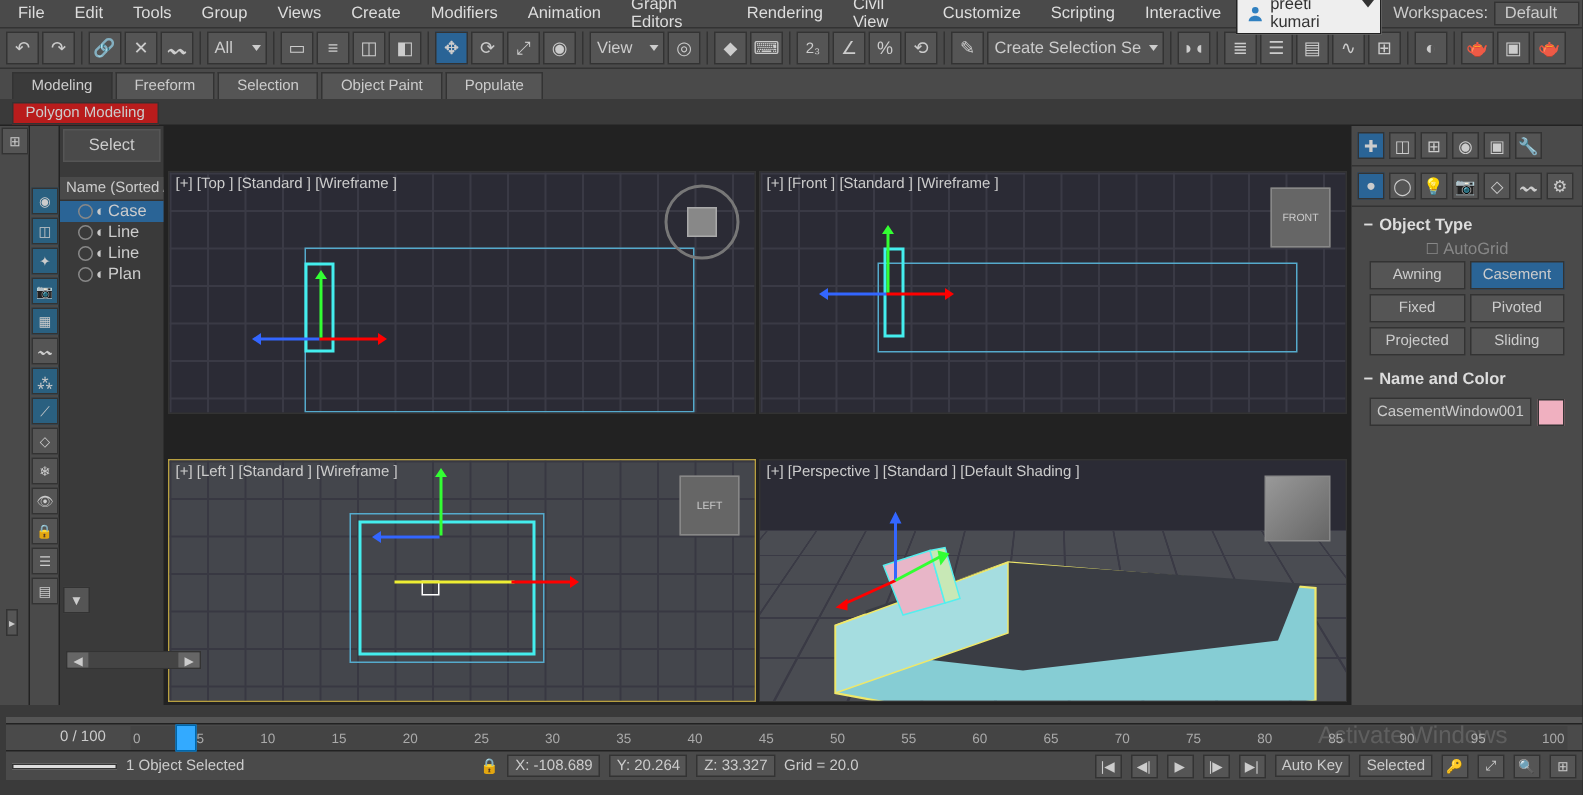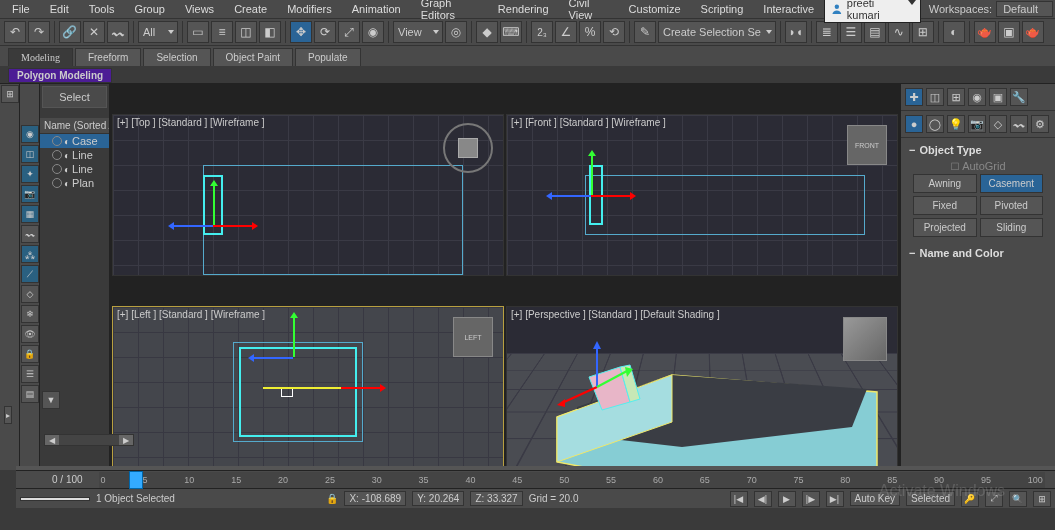--- a/index.html
+++ b/index.html
@@ -12,23 +12,23 @@
 .menubar .wslabel { color:#ccc; margin-right:4px; }
 .menubar .wsval { color:#ccc; padding:1px 14px 1px 6px; border:1px solid #333; background:#555; position:relative; }
 .toolbar1 { height:28px; background:#4a4a4a; display:flex; align-items:center; padding:0 4px; gap:2px; border-top:1px solid #333; border-bottom:1px solid #333; }
 .tbtn { width:22px; height:22px; background:#555; border:1px solid #333; display:flex; align-items:center; justify-content:center; color:#ccc; font-size:12px; }
 .tbtn.active { background:#2a6496; }
 .tsep { width:1px; height:22px; background:#333; margin:0 2px; }
 .tdrop { height:22px; background:#555; border:1px solid #333; color:#ccc; padding:0 14px 0 4px; display:flex; align-items:center; position:relative; min-width:40px; }
 .tdrop .dd { position:absolute; right:3px; top:8px; width:0; height:0; border-left:3px solid transparent; border-right:3px solid transparent; border-top:4px solid #ccc; }
 .tab-strip { height:20px; background:#4a4a4a; display:flex; align-items:flex-end; gap:2px; padding:0 8px; }
 .tab { padding:3px 12px; background:#555; border:1px solid #333; border-bottom:none; color:#ccc; font-size:10px; }
-.tab.active { background:#3a3a3a;font-family:Liberation Serif, serif; }
+.tab.active { background:#3a3a3a; }
 .subtab-strip { height:18px; background:#3a3a3a; padding:2px 8px; border-bottom:1px solid #222; }
-.subtab { display:inline-block; padding:1px 8px; background:#4c1d95; border:1px solid #333; font-size:10px; color:#ccc;font-weight:bold; }
+.subtab { display:inline-block; padding:1px 8px; background:#b91c1c; border:1px solid #333; font-size:10px; color:#ccc; }
 .workspace { position:absolute; top:84px; left:0; right:0; bottom:60px; display:flex; }
 .leftbar { width:20px; background:#4a4a4a; display:flex; flex-direction:column; gap:0; border-right:1px solid #222; }
 .leftbar2 { width:20px; background:#4a4a4a; display:flex; flex-direction:column; gap:0; padding-top:40px; border-right:1px solid #222; }
 .lb-icon { width:18px; height:18px; margin:1px; background:#555; border:1px solid #333; display:flex; align-items:center; justify-content:center; font-size:9px; color:#ccc; }
 .lb-icon.blue { background:#2a6080; }
 .scene-panel { width:70px; background:#3a3a3a; border-right:1px solid #222; display:flex; flex-direction:column; }
 .scene-head { text-align:center; padding:4px 0; border:1px solid #555; margin:2px; background:#4a4a4a; }
 .scene-name { background:#4a4a4a; padding:2px 4px; font-size:10px; color:#ccc; border-bottom:1px solid #333; margin-top:8px; overflow:hidden; white-space:nowrap; }
 .scene-item { padding:1px 2px 1px 12px; font-size:10px; color:#ccc; display:flex; align-items:center; gap:2px; overflow:hidden; white-space:nowrap; }
 .scene-item .eye { width:10px; height:10px; border:1px solid #888; border-radius:50%; flex-shrink:0; }
@@ -66,21 +66,21 @@
 .rp-section { padding:4px 8px; }
 .rp-section-head { font-weight:bold; color:#ddd; font-size:11px; padding:2px 0; display:flex; align-items:center; gap:4px; }
 .rp-section-head::before { content:"−"; }
 .rp-auto { text-align:center; color:#888; font-size:10px; padding:2px 0; }
 .rp-btns { display:grid; grid-template-columns:1fr 1fr; gap:3px; padding:0 4px; }
 .rp-btn { background:#555; border:1px solid #333; padding:3px 2px; text-align:center; font-size:10px; color:#ccc; }
 .rp-btn.active { background:#2a6496; }
 .rp-name-row { display:flex; gap:4px; padding:4px; align-items:center; }
 .rp-name-in { flex:1; background:#555; border:1px solid #333; padding:3px 4px; color:#ccc; font-size:10px; }
 .rp-color { width:18px; height:18px; background:#f0b0c0; border:1px solid #333; }
-.bottom-area { position:absolute; left:16px; right:0; bottom:0; height:64px; background:#3a3a3a; }
+.bottom-area { position:absolute; left:4px; right:0; bottom:0; height:52px; background:#3a3a3a; }
 .btm-scroll { height:4px; background:#555; }
 .timeline-row { height:18px; display:flex; align-items:center; background:#4a4a4a; border-top:1px solid #222; }
 .tl-frame { padding:0 6px; font-size:10px; margin-left:30px; }
 .tl-ruler { flex:1; height:16px; background:#444; position:relative; margin:0 10px; display:flex; justify-content:space-between; align-items:center; padding:0 2px; }
 .tl-tick { font-size:9px; color:#aaa; }
 .tl-slider { position:absolute; left:30px; top:-1px; width:14px; height:18px; background:#3af; border:1px solid #06a; }
 .status-row { height:20px; display:flex; align-items:center; background:#4a4a4a; border-top:1px solid #222; padding:0 4px; gap:6px; }
 .status-field { background:#555; border:1px solid #333; padding:1px 4px; font-size:10px; color:#ccc; }
 .status-text { font-size:10px; color:#ccc; }
 .spacer-flex { flex:1; }
@@ -315,20 +315,24 @@
         <div class="rp-btn">Awning</div>
         <div class="rp-btn active">Casement</div>
         <div class="rp-btn">Fixed</div>
         <div class="rp-btn">Pivoted</div>
         <div class="rp-btn">Projected</div>
         <div class="rp-btn">Sliding</div>
       </div>
     </div>
     <div class="rp-section">
       <div class="rp-section-head">Name and Color</div>
+      <div class="rp-name-row">
+        <div class="rp-name-in">CasementWindow001</div>
+        <div class="rp-color"></div>
+      </div>
     </div>
   </div>
 </div>
 
 <div class="minihandle">▸</div>
 <div class="bottom-left-scroll">
   <div class="ar">◀</div>
   <div class="track"></div>
   <div class="ar">▶</div>
 </div>

